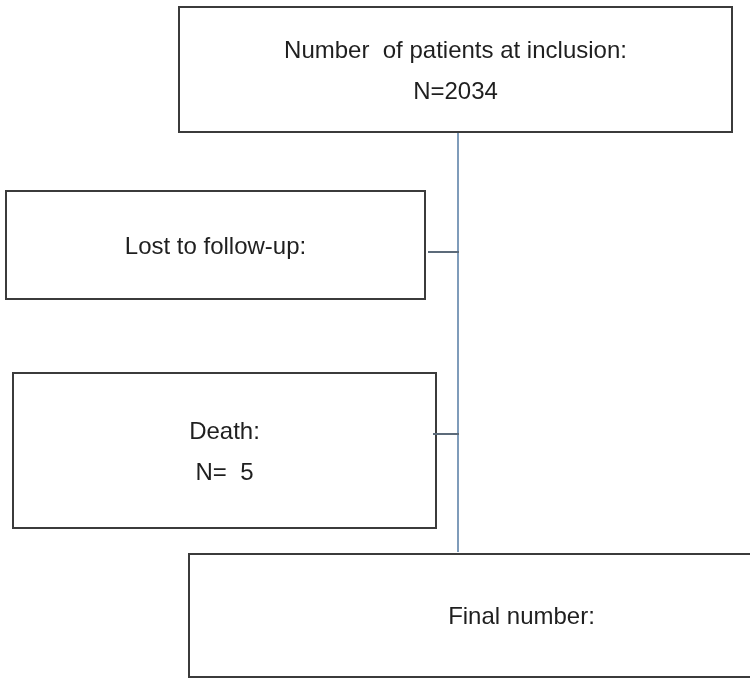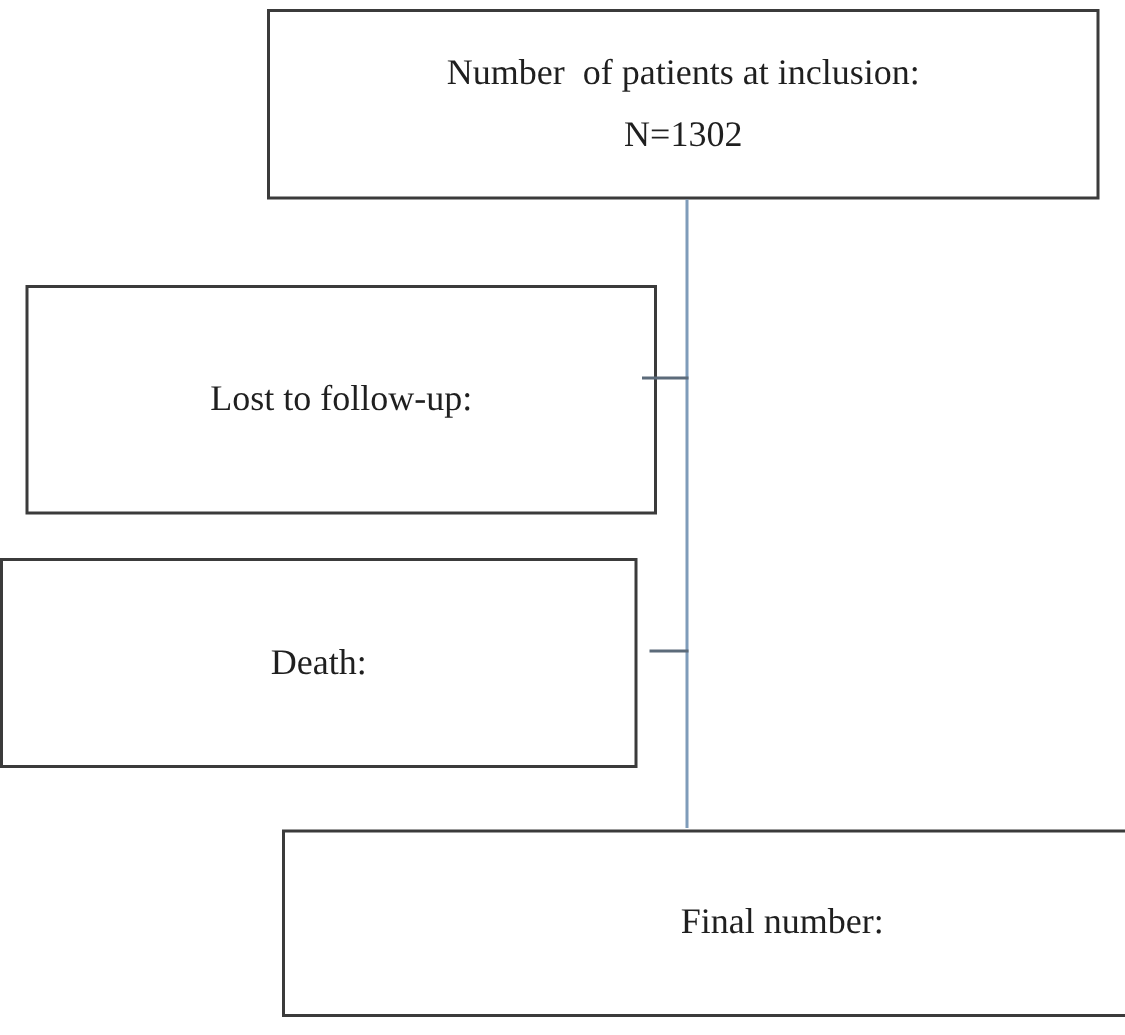--- a/index.html
+++ b/index.html
@@ -14,42 +14,41 @@
     padding:0;
     background:var(--bg);
     font-family:"Liberation Sans", sans-serif;
   }
   .canvas{
     position:relative;
     width:750px;
     height:690px;
     background:var(--bg);
     overflow:hidden;
-    font-family:Liberation Serif, serif;
   }
   .node{
     position:absolute;
     box-sizing:border-box;
     border:2px solid var(--border);
     background:var(--bg);
     display:flex;
     flex-direction:column;
     align-items:center;
     justify-content:center;
     text-align:center;
   }
   .node .txt{
     font-size:24px;
     line-height:41px;
     color:var(--text);
     white-space:pre;
   }
   .node-inclusion{ left:178px; top:6px;   width:555px; height:127px; }
-  .node-lost     { left:17px;   top:190px; width:421px; height:153px;gap:24px; }
-  .node-death    { left:0;   top:372px; width:425px; height:140px; }
+  .node-lost     { left:5px;   top:190px; width:421px; height:110px;gap:24px; }
+  .node-death    { left:12px;   top:372px; width:425px; height:157px; }
   .node-final    { left:188px; top:553px; width:667px; height:125px; }
 
   .vline{
     position:absolute;
     left:457px; top:133px;
     width:2px; height:419px;
     background:var(--mainline);
   }
   .hline{
     position:absolute;
@@ -59,29 +58,30 @@
   .hline-lost { left:428px; top:251px; width:31px; }
   .hline-death{ left:433px; top:433px; width:26px; }
 </style>
 </head>
 <body>
 
 <div class="canvas">
 
   <div class="node node-inclusion">
     <div class="txt">Number  of patients at inclusion:</div>
-    <div class="txt">N=1302</div>
+    <div class="txt">N=2034</div>
   </div>
 
   <div class="node node-lost">
     <div class="txt">Lost to follow-up:</div>
   </div>
 
   <div class="node node-death">
     <div class="txt">Death:</div>
+    <div class="txt">N=  5</div>
   </div>
 
   <div class="node node-final">
     <div class="txt">Final number:</div>
   </div>
 
   <div class="vline"></div>
   <div class="hline hline-lost"></div>
   <div class="hline hline-death"></div>
 

